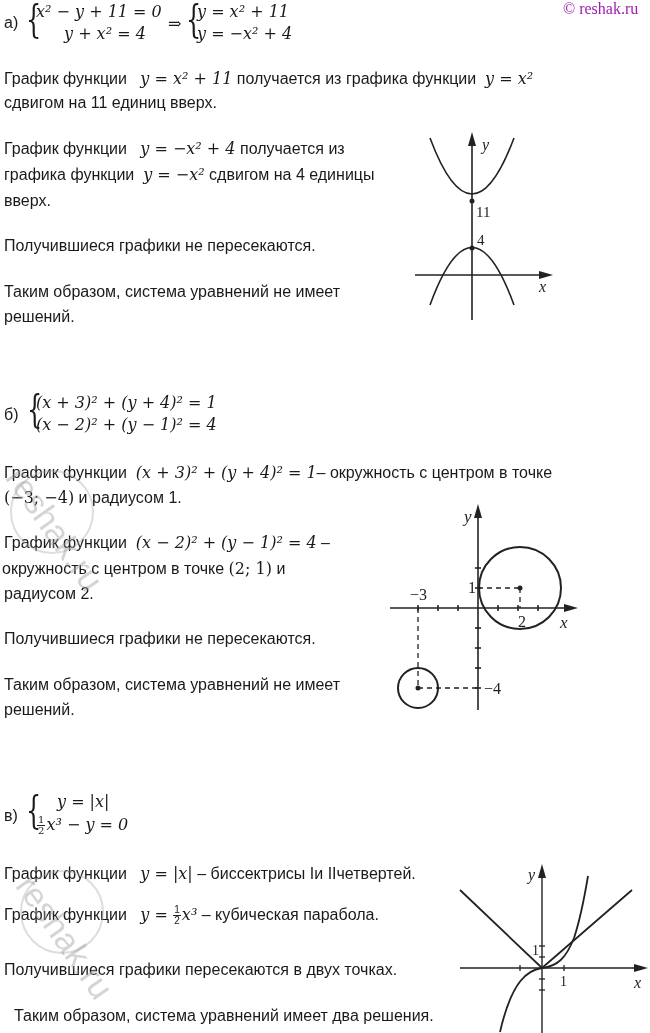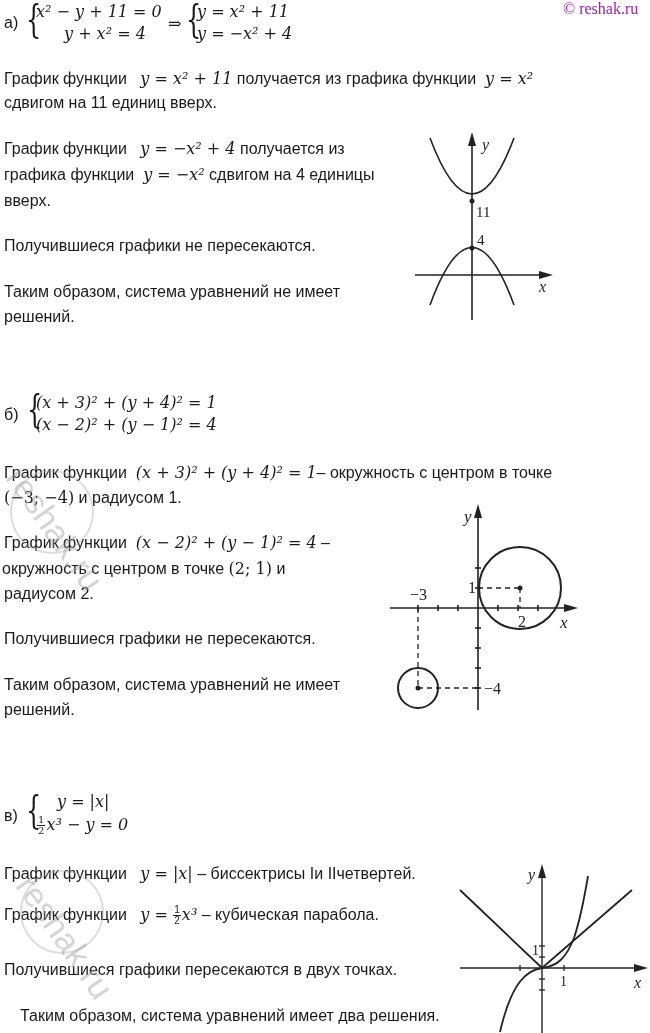--- a/index.html
+++ b/index.html
@@ -161,21 +161,21 @@
   <span class="math">y = |x|</span><span> – биссектрисы Iи IIчетвертей.</span>
 </div>
 
 <div class="abs txt" style="left:4px; top:902px;">
   <span>График функции</span>&nbsp;&nbsp;
   <span class="math">y =</span>
   <span class="frac"><span class="num">1</span><span>2</span></span><span class="math">x³</span><span> – кубическая парабола.</span>
 </div>
 
 <div class="abs txt" style="left:4px; top:957px;">Получившиеся графики пересекаются в двух точках.</div>
-<div class="abs txt" style="left:20px; top:1003px;text-align:right;">Таким образом, система уравнений имеет два решения.</div>
+<div class="abs txt" style="left:14px; top:1003px;text-align:right;">Таким образом, система уравнений имеет два решения.</div>
 
 <svg class="abs" style="left:450px; top:850px;" width="200" height="183">
   <g stroke="#222" stroke-width="1.8" fill="none">
     <line x1="92" y1="183" x2="92" y2="22" stroke-width="1.4"></line>
     <line x1="10" y1="118" x2="190" y2="118" stroke-width="1.4"></line>
 
     <line x1="70" y1="115" x2="70" y2="121" stroke-width="1.3"></line>
     <line x1="114" y1="115" x2="114" y2="121" stroke-width="1.3"></line>
     <line x1="89" y1="96" x2="95" y2="96" stroke-width="1.3"></line>
     <line x1="89" y1="107" x2="95" y2="107" stroke-width="1.3"></line>

